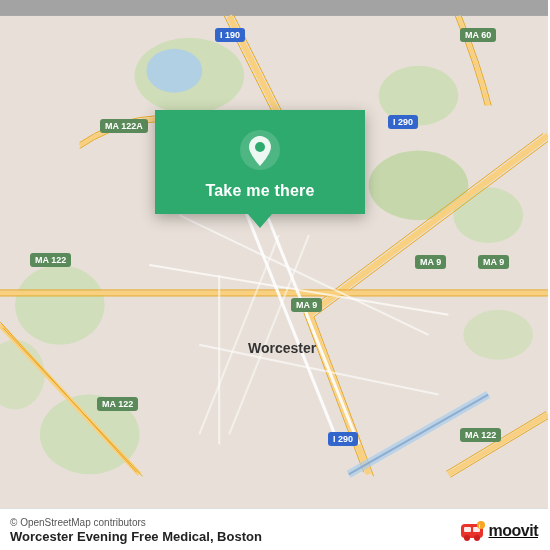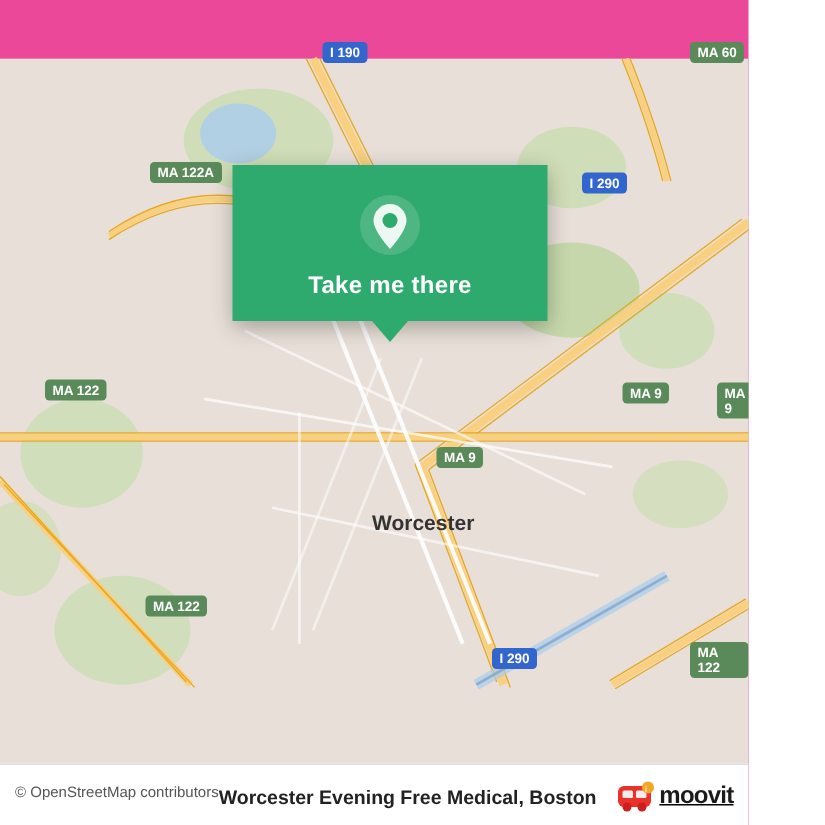--- a/index.html
+++ b/index.html
@@ -6,24 +6,24 @@
     body {
       width: 550px;
       height: 550px;
       overflow: hidden;
       font-family: Arial, sans-serif;
       position: relative;
     }
 
     
     #map-container {
-      width: 499px;
+      width: 548px;
       height: 550px;
       position: relative;
-      background-color: #ec4899;
+      background-color: #a3a3a3;
       overflow: hidden;
     }
 
     
     #map-svg {
       width: 100%;
       height: 100%;
       position: absolute;
       top: 0; left: 0;
     }
@@ -82,21 +82,21 @@
       padding: 8px 10px 6px 10px;
       display: flex;
       align-items: center;
       justify-content: space-between;
       border-top: 1px solid #ddd;
       z-index: 20;
     }
 
     .bottom-left {
       display: flex;
-      flex-direction: row;
+      flex-direction: column;
     }
 
     .osm-credit {
       font-size: 10px;
       color: #555;
     }
 
     .location-title {
       font-size: 13px;
       font-weight: 600;
@@ -208,21 +208,21 @@
     <line x1="200" y1="330" x2="440" y2="380" stroke="#ffffff" stroke-width="2" opacity="0.6"></line>
     <line x1="220" y1="260" x2="220" y2="430" stroke="#ffffff" stroke-width="2" opacity="0.6"></line>
     <line x1="280" y1="220" x2="200" y2="420" stroke="#ffffff" stroke-width="2" opacity="0.5"></line>
     <line x1="310" y1="220" x2="230" y2="420" stroke="#ffffff" stroke-width="2" opacity="0.5"></line>
 
     <path d="M 350 460 Q 420 420 490 380" stroke="#aaccee" stroke-width="8" fill="none" opacity="0.7"></path>
     <path d="M 350 460 Q 420 420 490 380" stroke="#88aacc" stroke-width="2" fill="none" opacity="0.9"></path>
   </svg>
 
   <div class="road-badge road-badge-blue" style="top:28px;left:215px">I 190</div>
-  <div class="road-badge" style="top:108px;left:100px">MA 122A</div>
+  <div class="road-badge" style="top:119px;left:100px">MA 122A</div>
   <div class="road-badge" style="top:28px;left:460px">MA 60</div>
   <div class="road-badge road-badge-blue" style="top:115px;left:388px">I 290</div>
   <div class="road-badge" style="top:255px;left:415px">MA 9</div>
   <div class="road-badge" style="top:255px;left:478px">MA 9</div>
   <div class="road-badge" style="top:253px;left:30px">MA 122</div>
   <div class="road-badge" style="top:298px;left:291px">MA 9</div>
   <div class="road-badge" style="top:397px;left:97px">MA 122</div>
   <div class="road-badge road-badge-blue" style="top:432px;left:328px">I 290</div>
   <div class="road-badge" style="top:428px;left:460px">MA 122</div>
 

